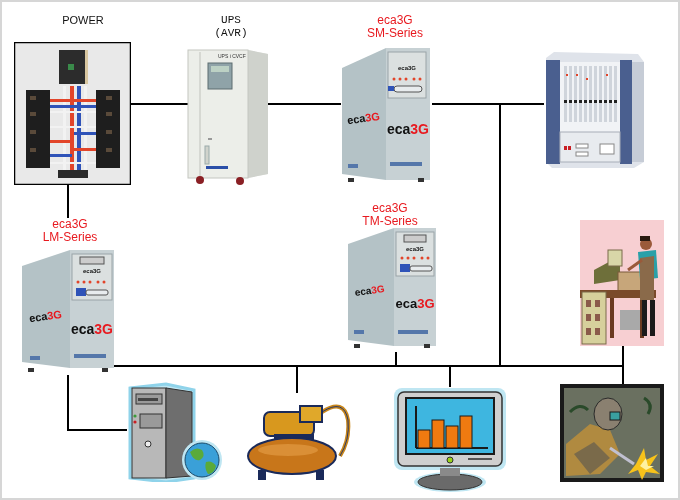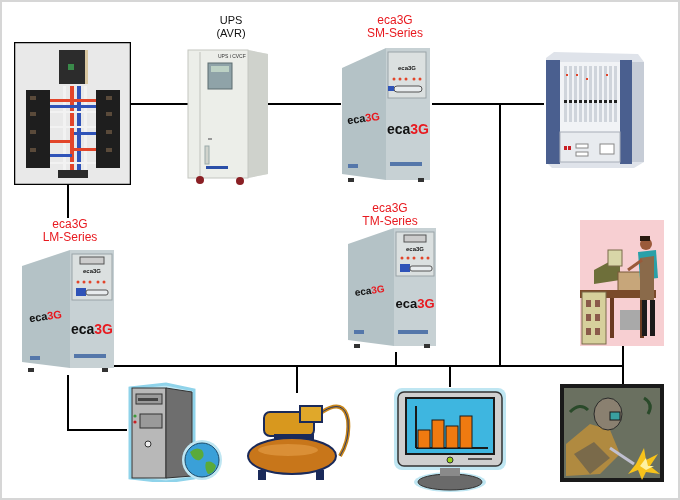--- a/index.html
+++ b/index.html
@@ -23,22 +23,23 @@
 <div class="wire" style="left:67px;top:183px;width:2px;height:35px;"></div>
 <div class="wire" style="left:102px;top:365px;width:522px;height:2px;"></div>
 <div class="wire" style="left:395px;top:352px;width:2px;height:14px;"></div>
 <div class="wire" style="left:296px;top:365px;width:2px;height:28px;"></div>
 <div class="wire" style="left:449px;top:365px;width:2px;height:22px;"></div>
 <div class="wire" style="left:622px;top:346px;width:2px;height:38px;"></div>
 <div class="wire" style="left:67px;top:375px;width:2px;height:56px;"></div>
 <div class="wire" style="left:67px;top:429px;width:60px;height:2px;"></div>
 
 <div class="label" style="left:10px;top:14px;width:146px;">
-</div>
-<div class="label" style="left:196px;top:14px;width:70px;">
+  <div>POWER</div>
+</div>
+<div class="label" style="left:196px;top:14px;width:70px;font-family:Liberation Mono, monospace;">
   <div>UPS</div>
   <div>(AVR)</div>
 </div>
 <div class="label red" style="left:350px;top:14px;width:90px;">
   <div>eca3G</div>
   <div>SM-Series</div>
 </div>
 <div class="label red" style="left:30px;top:218px;width:80px;">
   <div>eca3G</div>
   <div>LM-Series</div>

